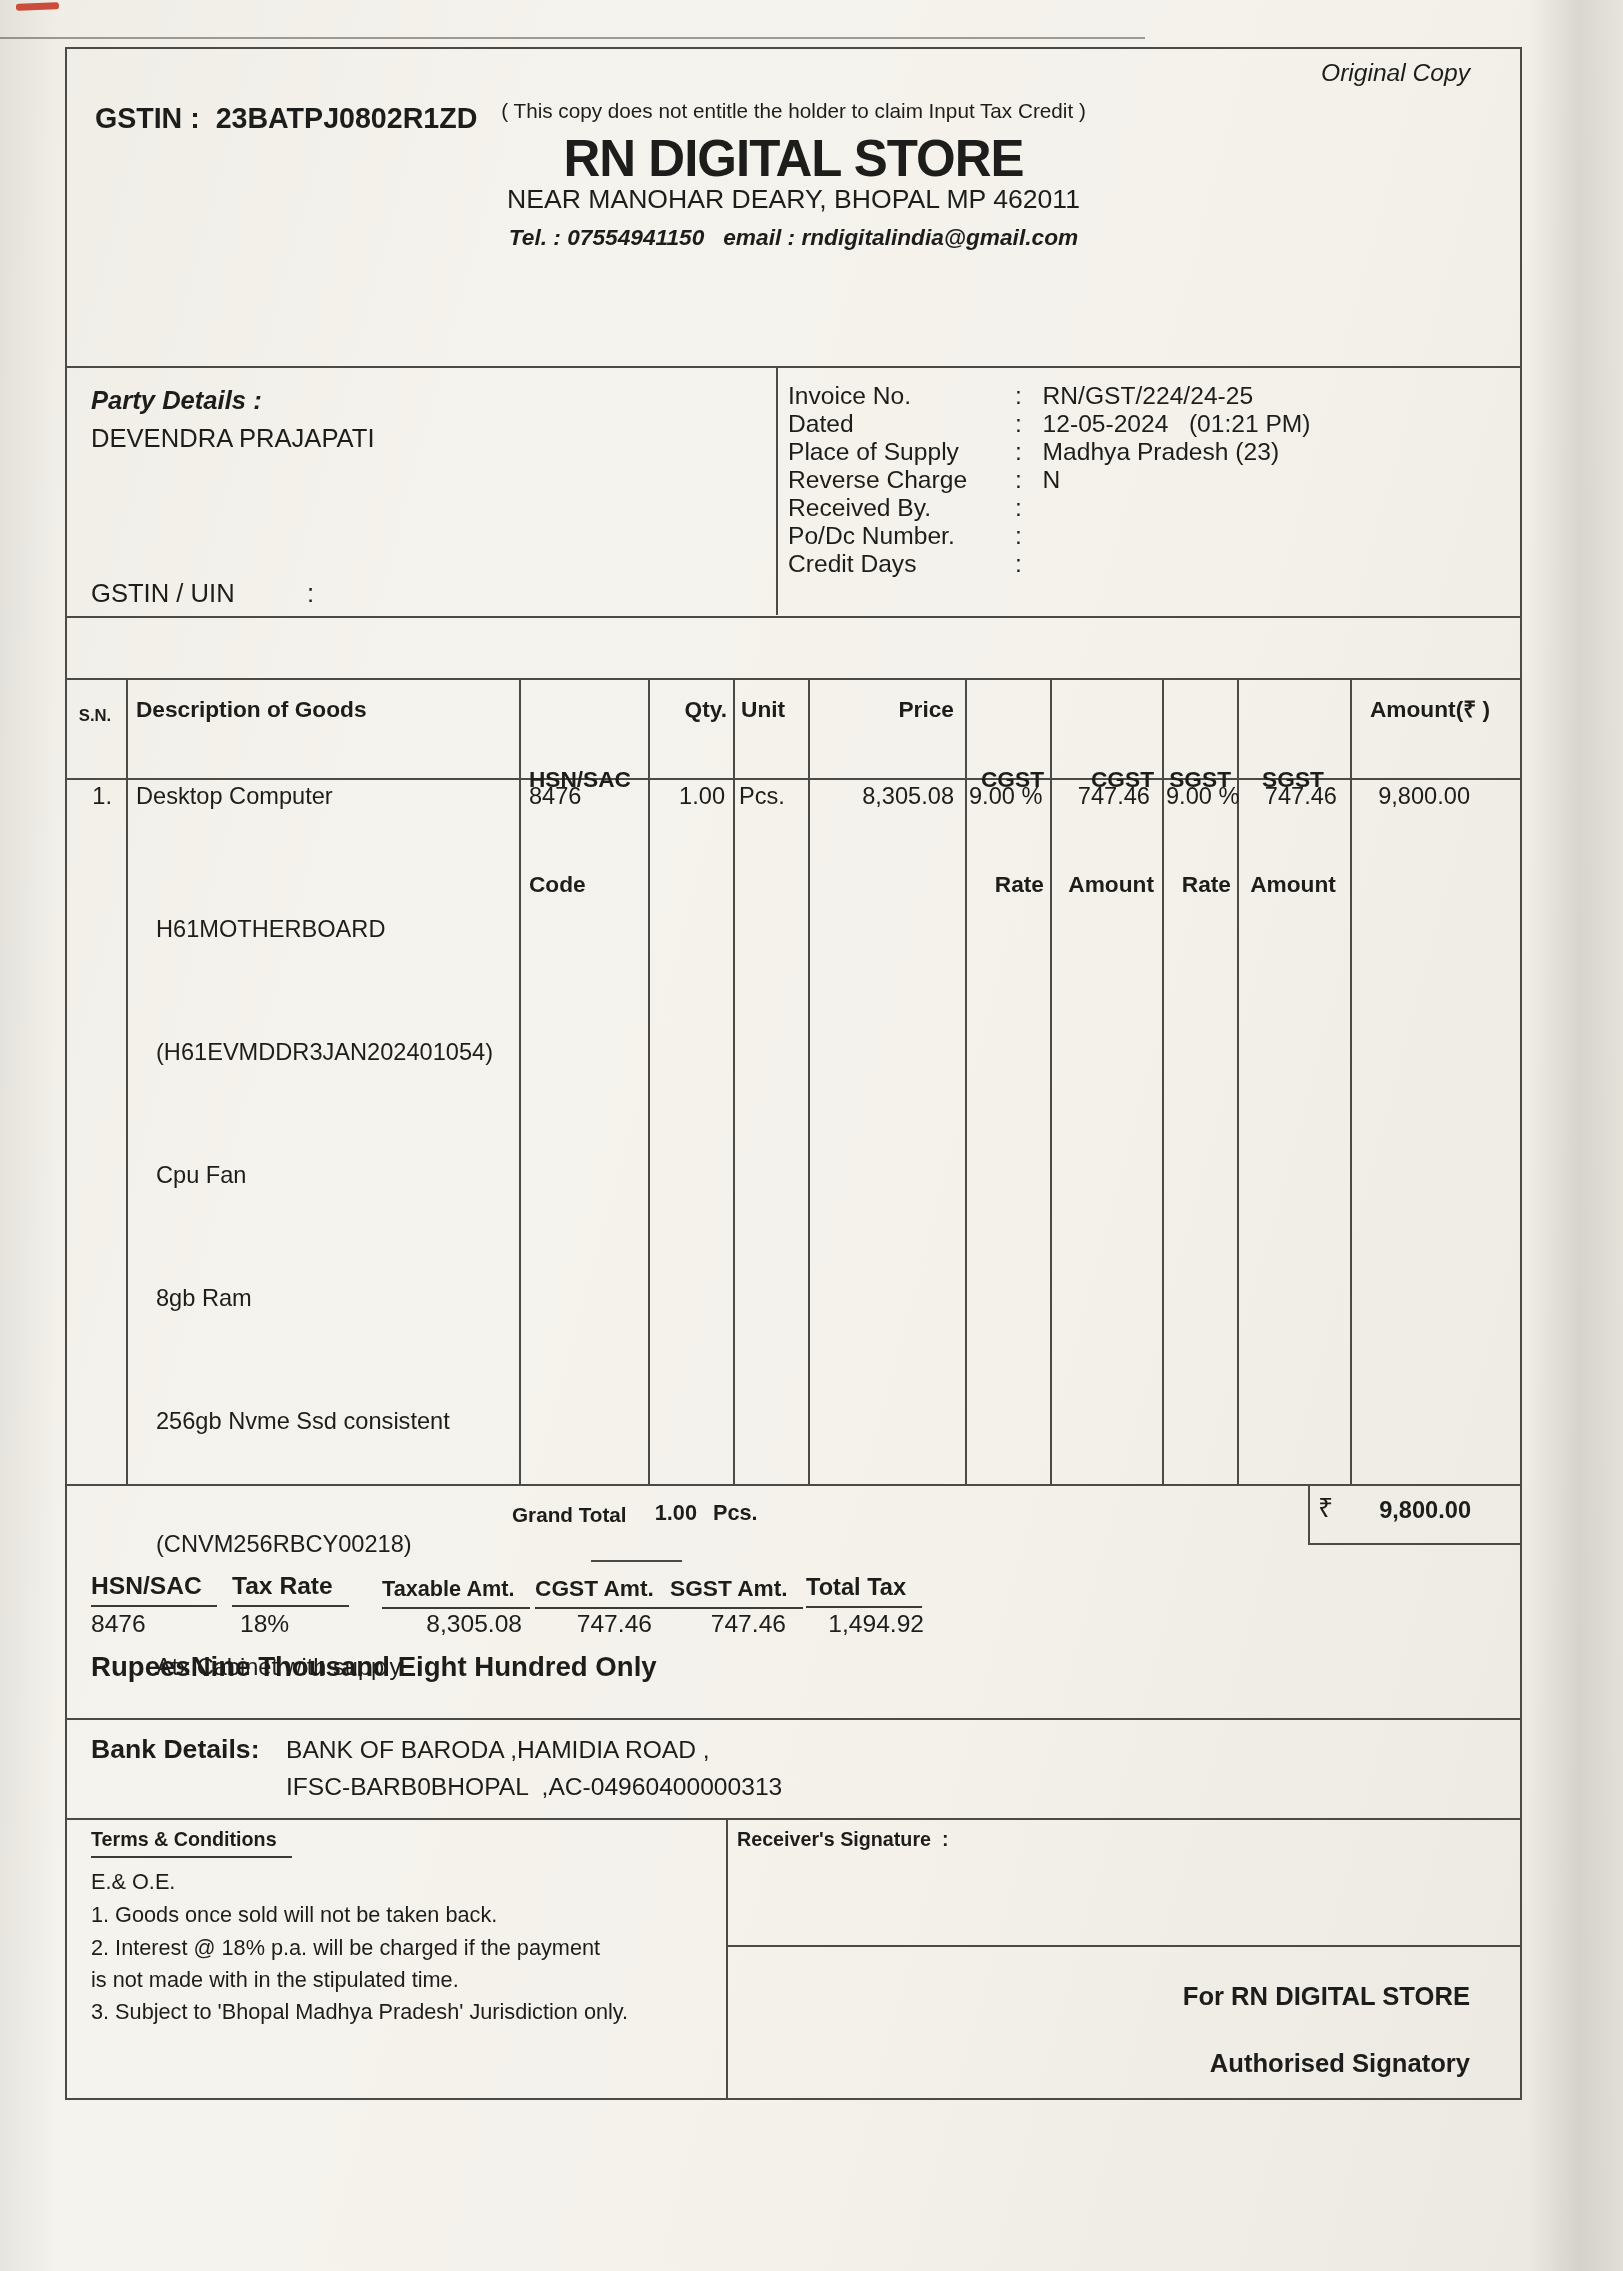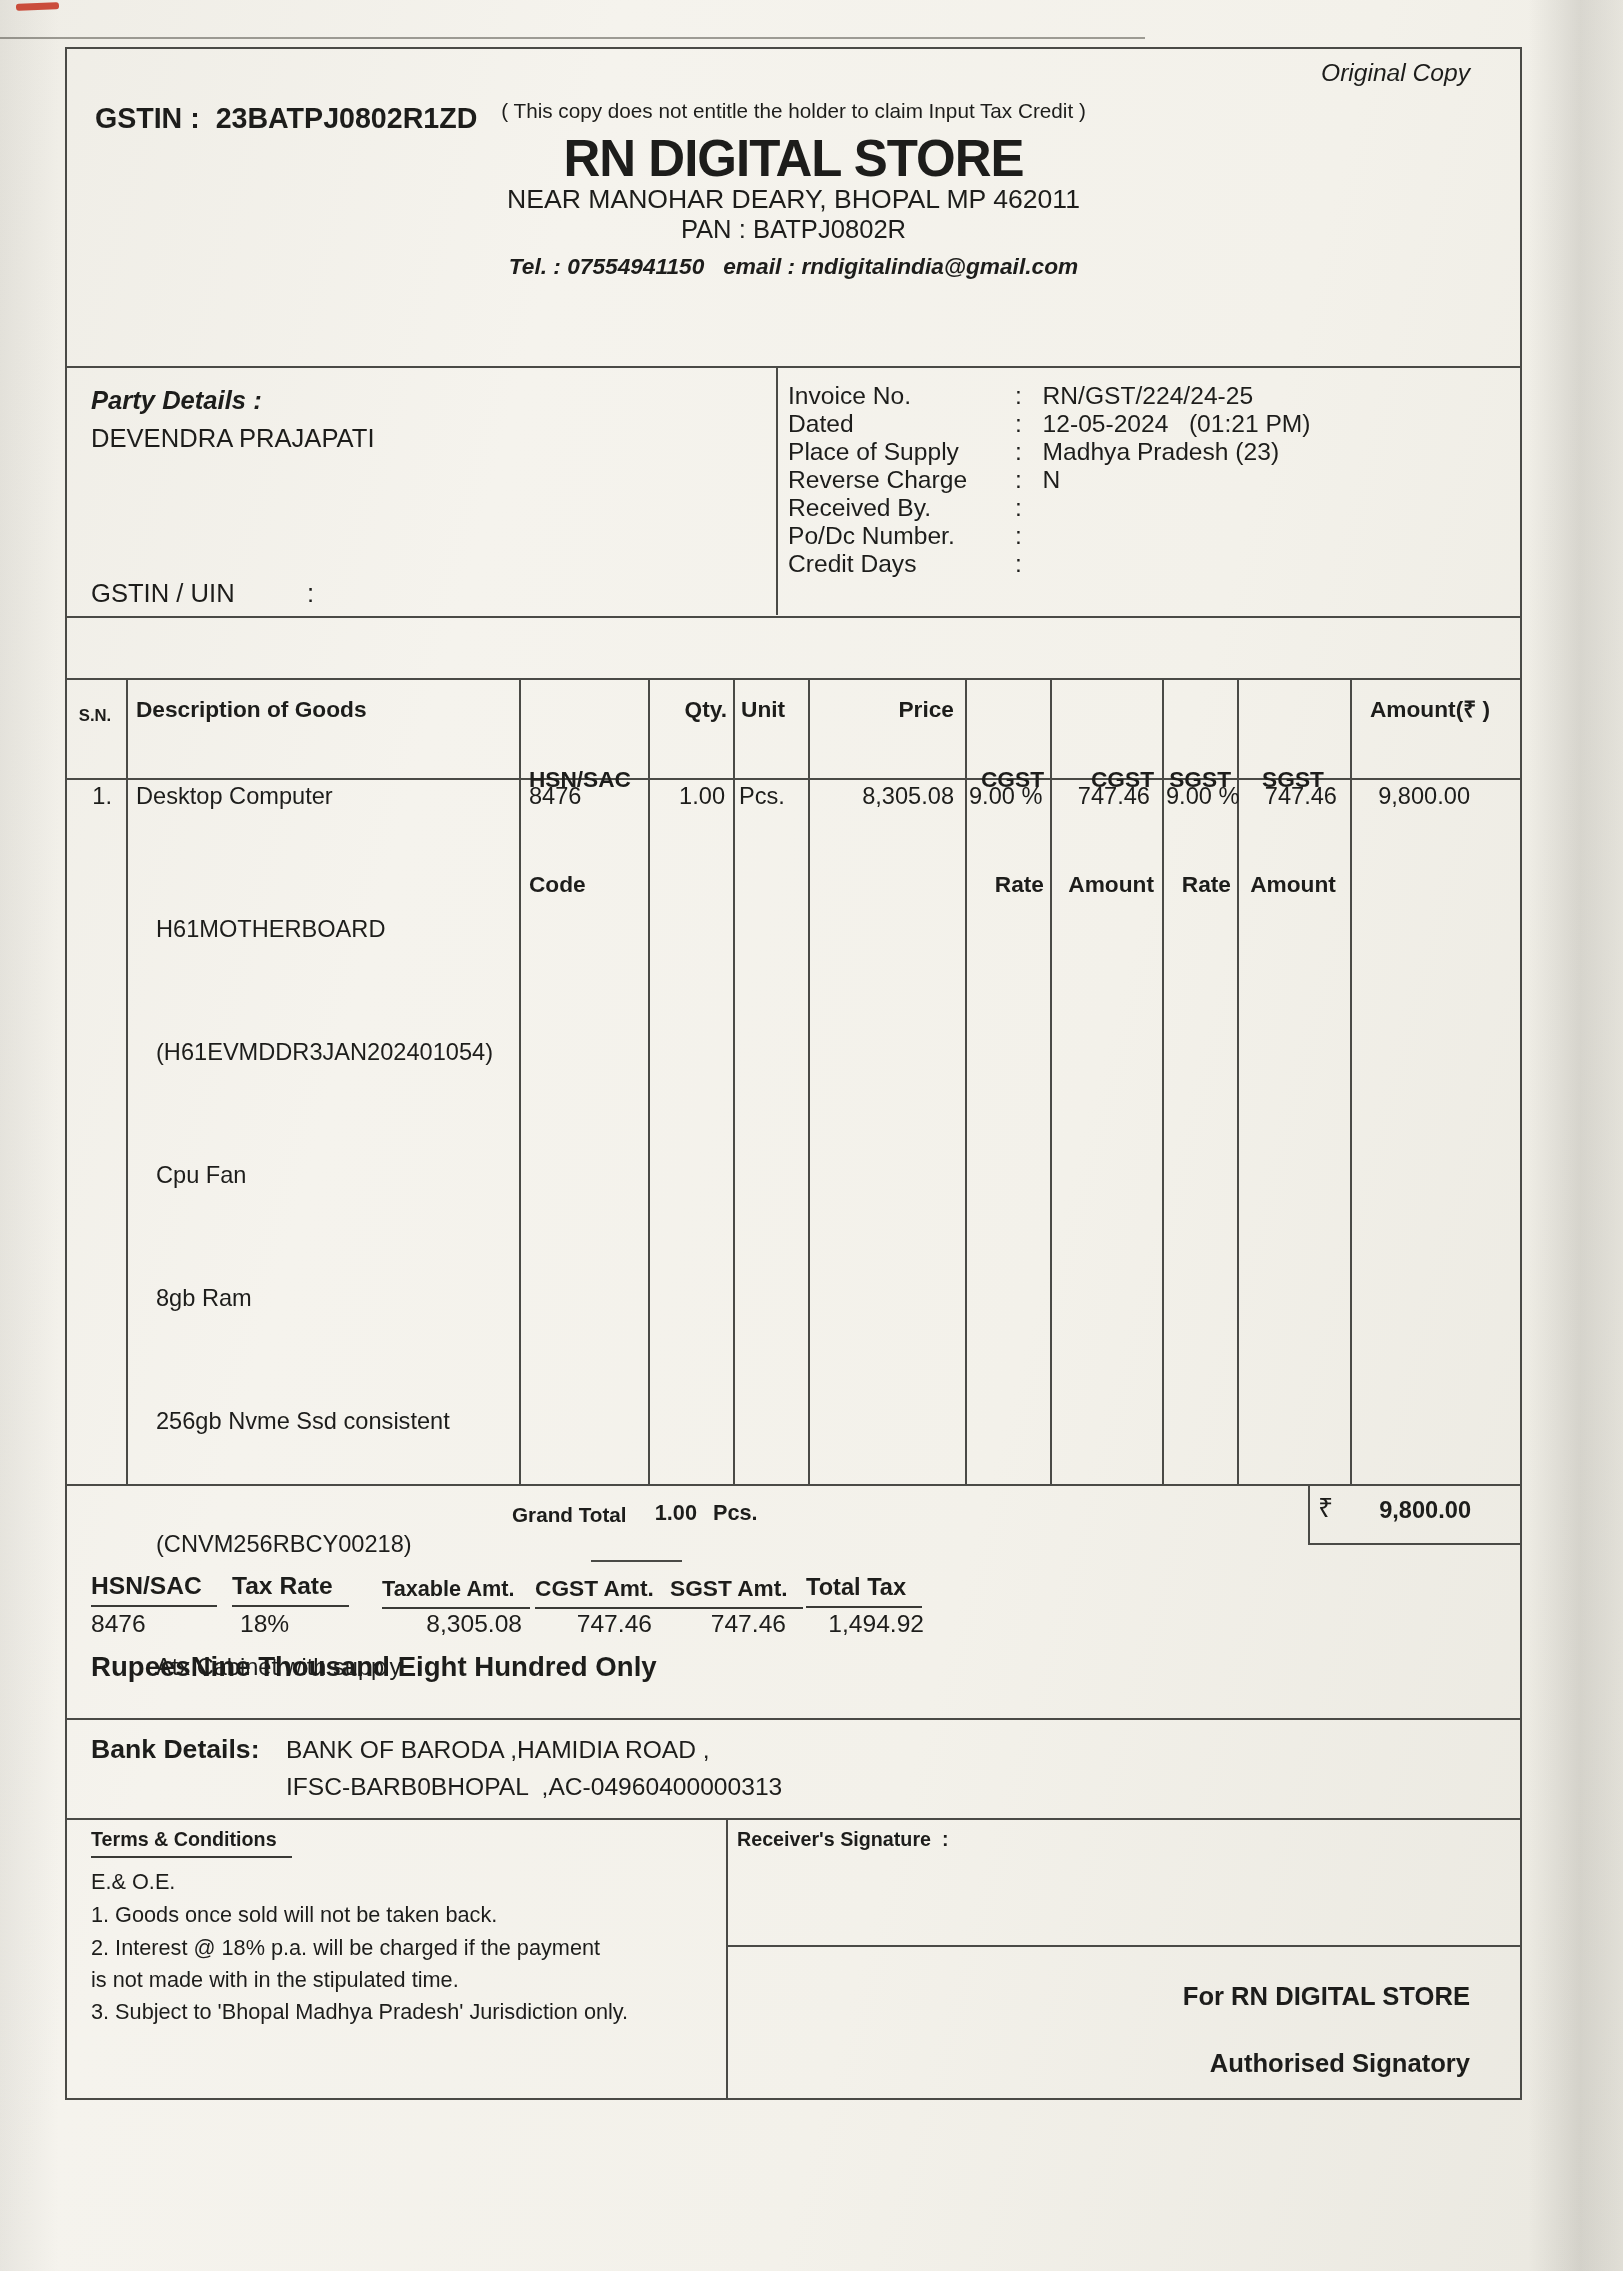--- a/index.html
+++ b/index.html
@@ -51,21 +51,20 @@
 
 <div class="t b" style="left:79px;top:69px;font-size:28.6px">
   <span>GSTIN :</span><span>  </span><span>23BATPJ0802R1ZD</span>
 </div>
 <div class="t i r" style="left:1182px;top:59px;width:288px;font-size:24.6px">Original Copy</div>
 
 <div class="center-col">
   <div class="disclaimer">( This copy does not entitle the holder to claim Input Tax Credit )</div>
   <div class="store-name">RN DIGITAL STORE</div>
   <div class="addr">NEAR MANOHAR DEARY, BHOPAL MP 462011</div>
-  <div class="pan">PAN : BATPJ0802R</div>
   <div class="tel">Tel. : 07554941150   email : rndigitalindia@gmail.com</div>
 </div>
 
 <div class="hl" style="left:65px;top:366px;width:1457px"></div>
 <div class="hl" style="left:65px;top:616px;width:1457px"></div>
 <div class="vl" style="left:776px;top:366px;height:249px"></div>
 
 <div class="t b i" style="left:91px;top:386px;font-size:25.6px">Party Details :</div>
 <div class="t" style="left:91px;top:424px;font-size:25.6px">DEVENDRA PRAJAPATI</div>
 <div class="t" style="left:91px;top:579px;font-size:25.6px">GSTIN / UIN</div>

